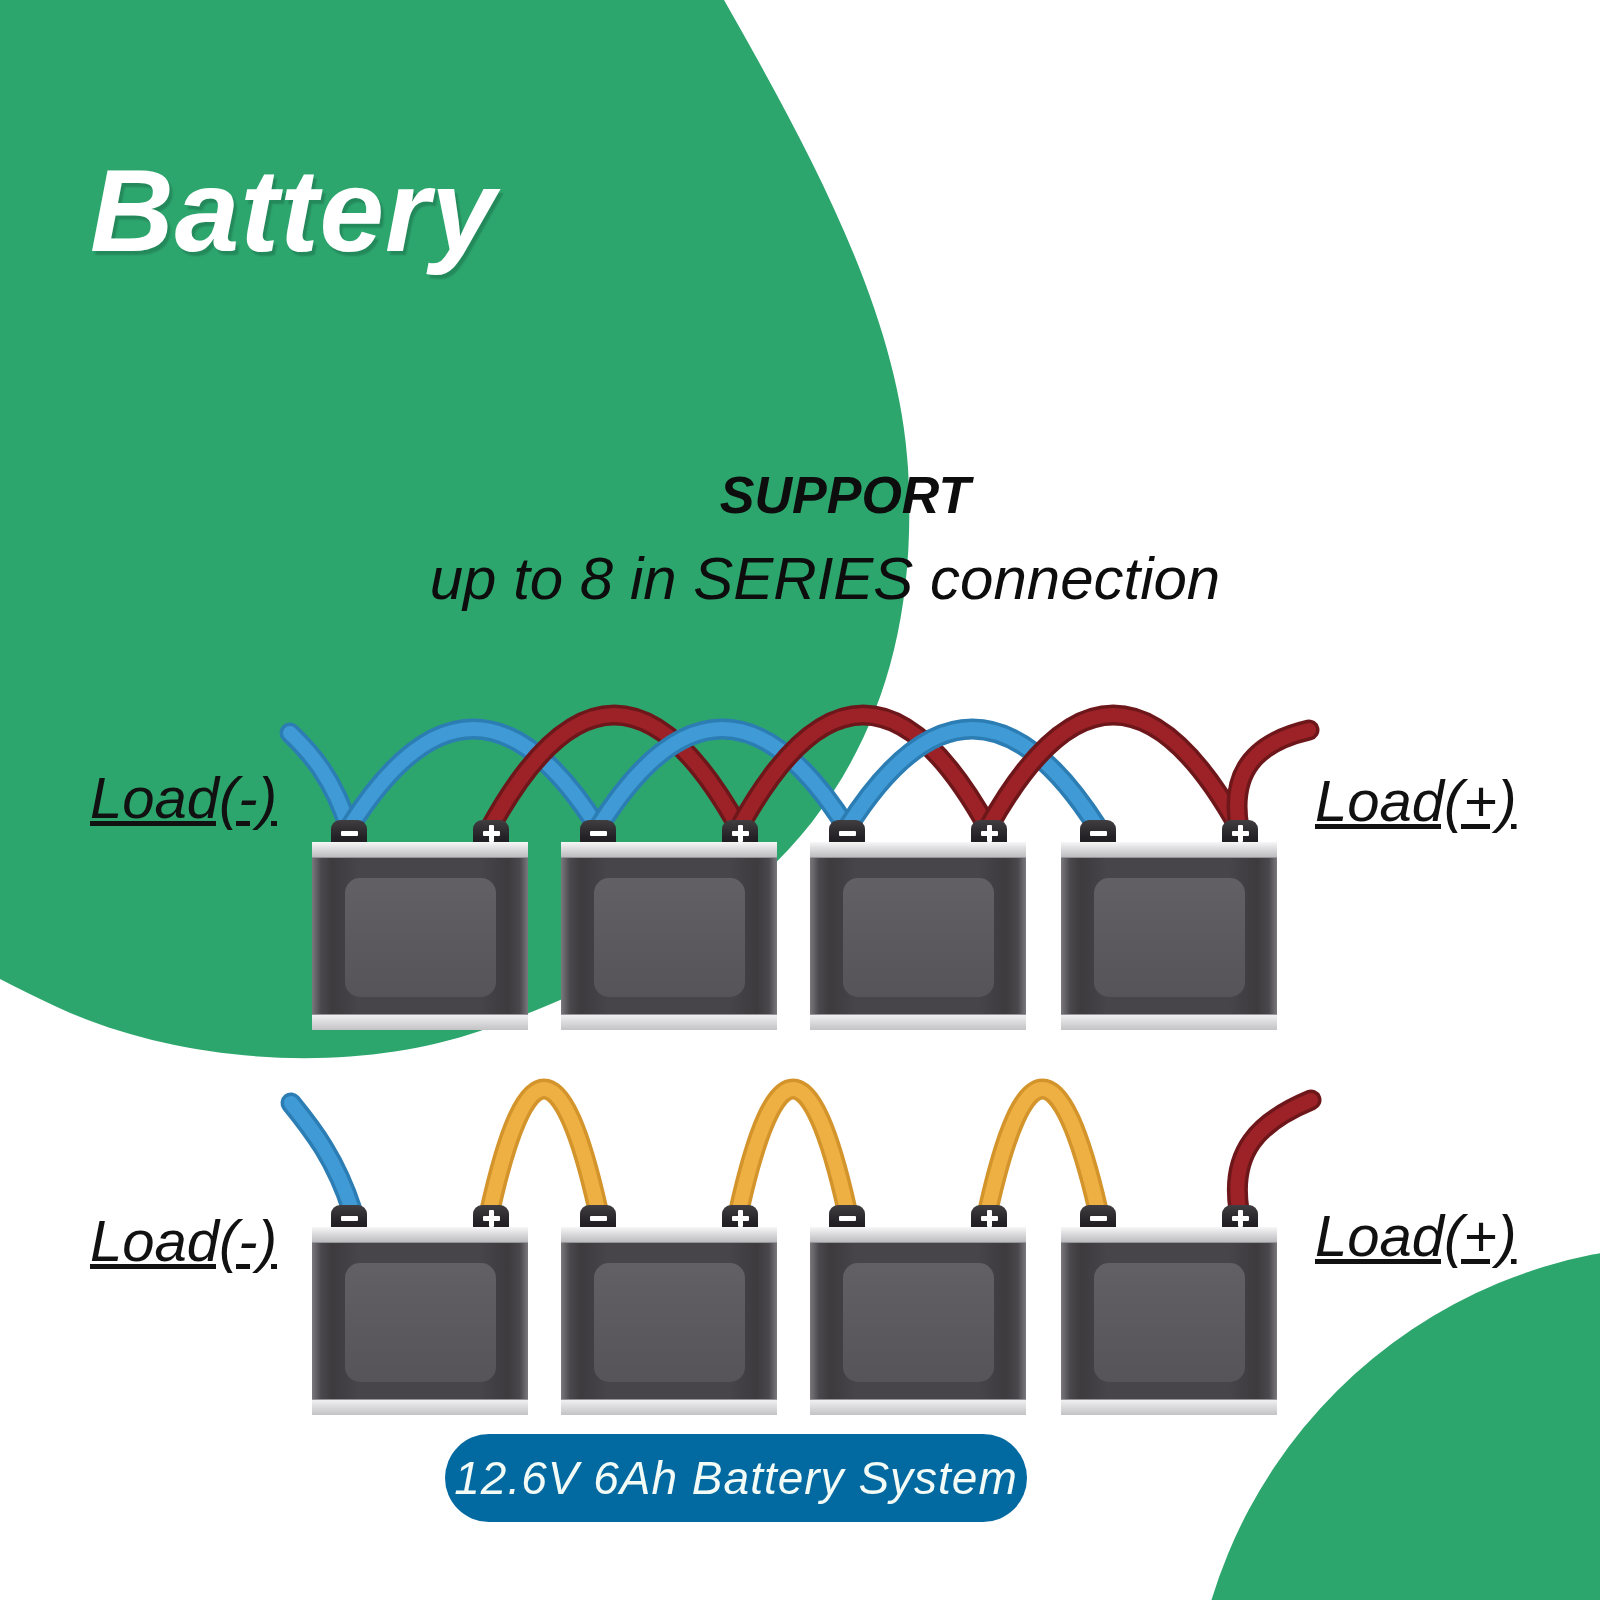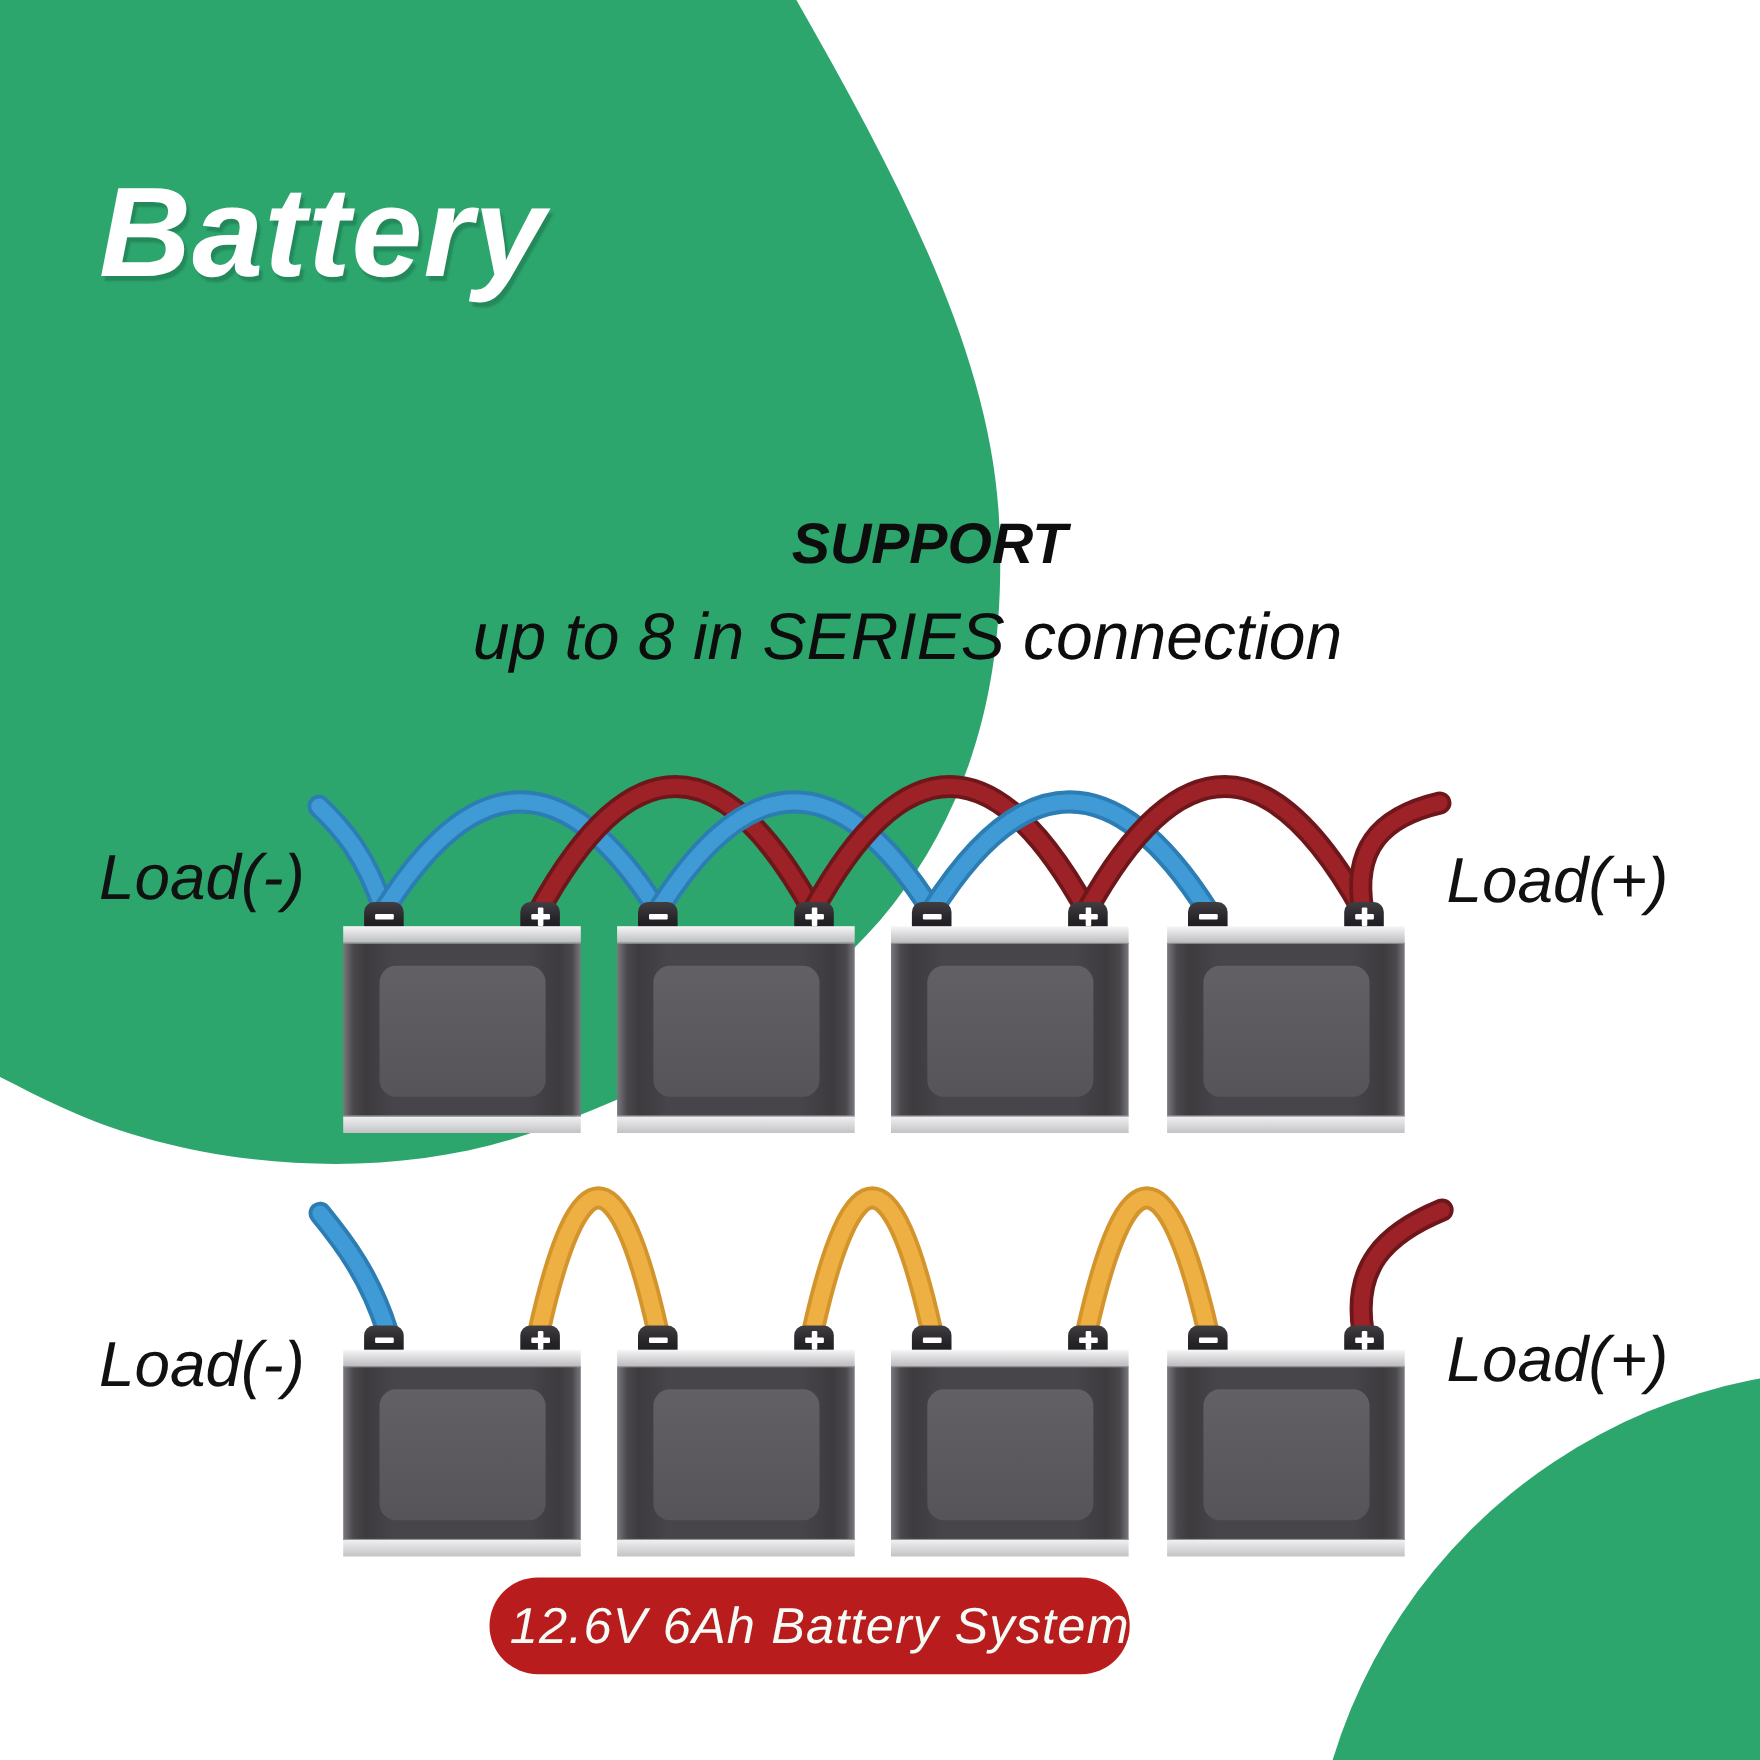--- a/index.html
+++ b/index.html
@@ -8,21 +8,21 @@
   #stage{position:absolute;left:0;top:0;width:1600px;height:1124px;}
   #shapes{position:absolute;left:0;top:0;z-index:0;}
   
   .txt{position:absolute;z-index:3;white-space:nowrap;}
   #title{left:90px;top:146px;font-size:116px;line-height:131px;font-weight:bold;font-style:italic;
          color:#ffffff;text-shadow:3px 4px 2px rgba(15,70,45,.30);letter-spacing:1px;}
   #support-heading{left:90px;right:0;top:447px;text-align:center;font-size:52px;line-height:96px;
          font-weight:bold;font-style:italic;color:#0d0d0d;}
   #support-lines{left:50px;right:0;top:543px;text-align:center;font-size:60px;line-height:72px;
          font-style:italic;color:#0d0d0d;}
-  .load-label{font-size:58px;line-height:58px;font-style:italic;color:#111111;z-index:3;}
+  .load-label{font-size:58px;line-height:58px;font-style:italic;color:#111111;z-index:3;text-decoration:underline;}
   #load-neg-parallel{left:90px;top:769px;}
   #load-pos-parallel{left:1315px;top:772px;}
   #load-neg-series{left:90px;top:1212px;}
   #load-pos-series{left:1315px;top:1207px;}
   
   #badge{position:absolute;left:445px;top:1434px;width:582px;height:88px;border-radius:44px;
          z-index:3;display:flex;align-items:center;justify-content:center;}
   #badge .badge-text{font-size:46px;font-style:italic;color:#f2fbf6;letter-spacing:1px;}
   
   #batteries{position:absolute;left:0;top:0;width:1600px;height:1600px;z-index:2;}
@@ -205,16 +205,16 @@
 
   <div id="support-lines" class="txt">
     <div>up to 8 in SERIES connection</div>
   </div>
 
   <div id="load-neg-parallel" class="txt load-label">Load(-)</div>
   <div id="load-pos-parallel" class="txt load-label">Load(+)</div>
   <div id="load-neg-series" class="txt load-label">Load(-)</div>
   <div id="load-pos-series" class="txt load-label">Load(+)</div>
 
-  <div id="badge" style="background: #b91c1c; justify-content: flex-end;">
+  <div id="badge" style="background: #0369a1;">
     <span class="badge-text">12.6V 6Ah Battery System</span>
   </div>
 </div>
 
 </body></html>

